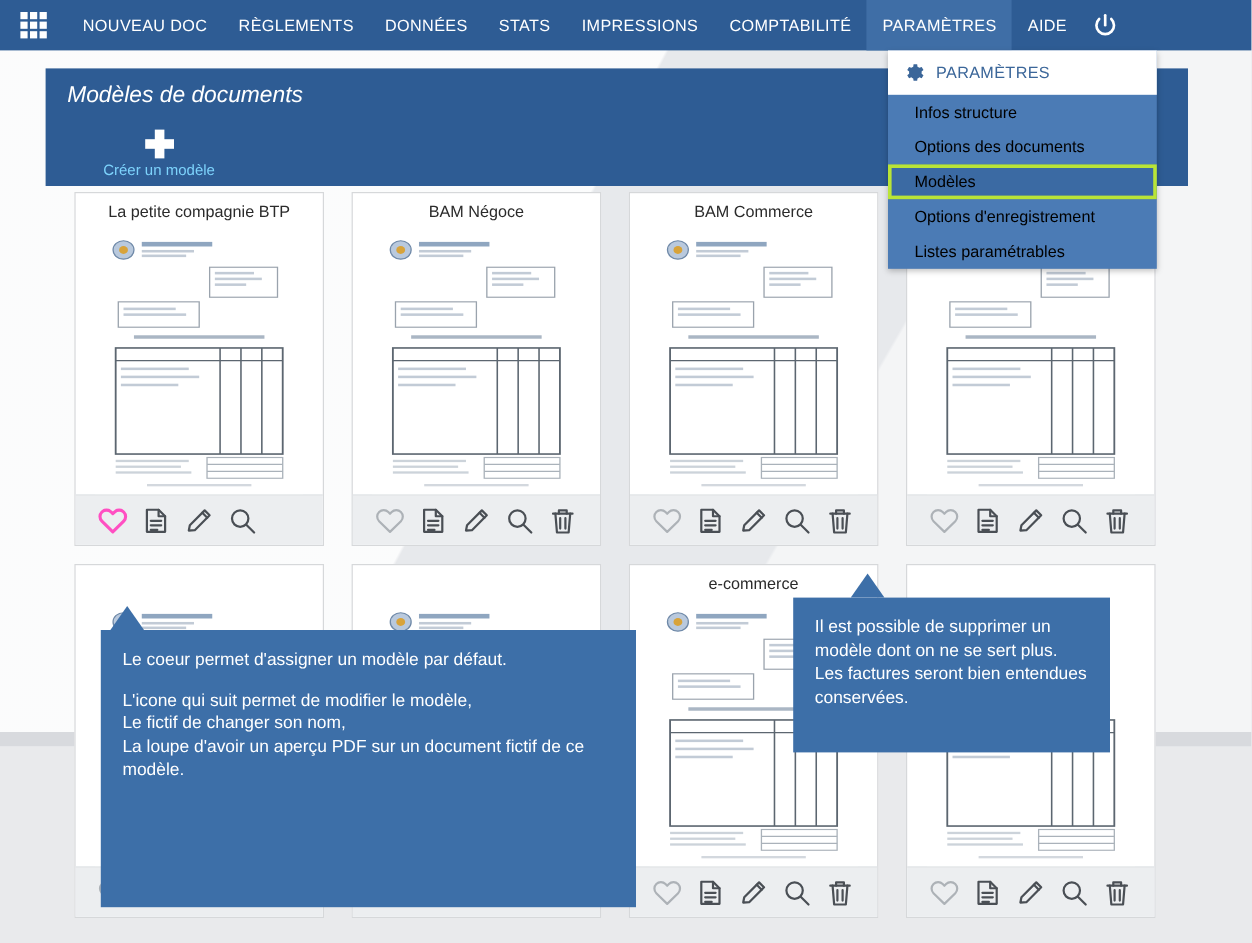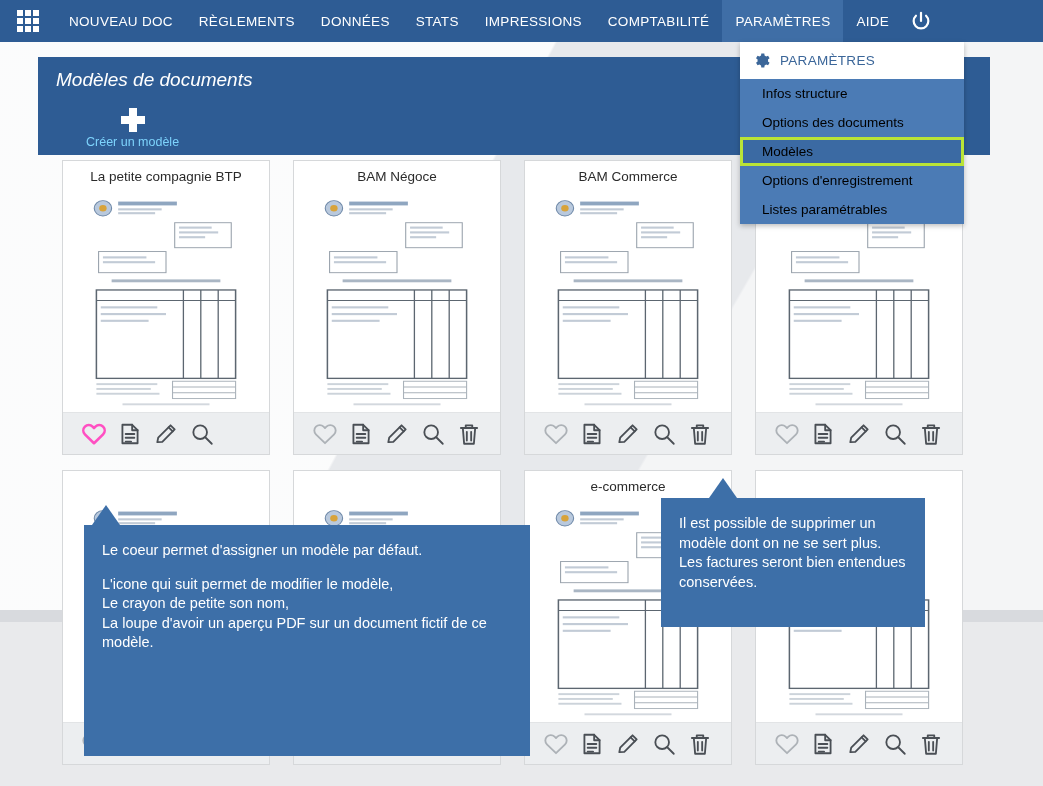--- a/index.html
+++ b/index.html
@@ -777,21 +777,21 @@
             </svg>
           </span>
         </div>
       </div>
     </div>
 
   <div class="callout" id="callout-left">
     <span class="tail"></span>
     <p>Le coeur permet d'assigner un modèle par défaut.</p>
     <p class="tight">L'icone qui suit permet de modifier le modèle,</p>
-    <p class="tight">Le crayon de petite son nom,</p>
+    <p class="tight">Le fictif de changer son nom,</p>
     <p>La loupe d'avoir un aperçu PDF sur un document fictif de ce modèle.</p>
   </div>
 
   <div class="callout" id="callout-right">
     <span class="tail"></span>
     <p>Il est possible de supprimer un modèle dont on ne se sert plus. Les factures seront bien entendues conservées.</p>
   </div>
 
   <div id="bottom-strip"></div>
 </div>

